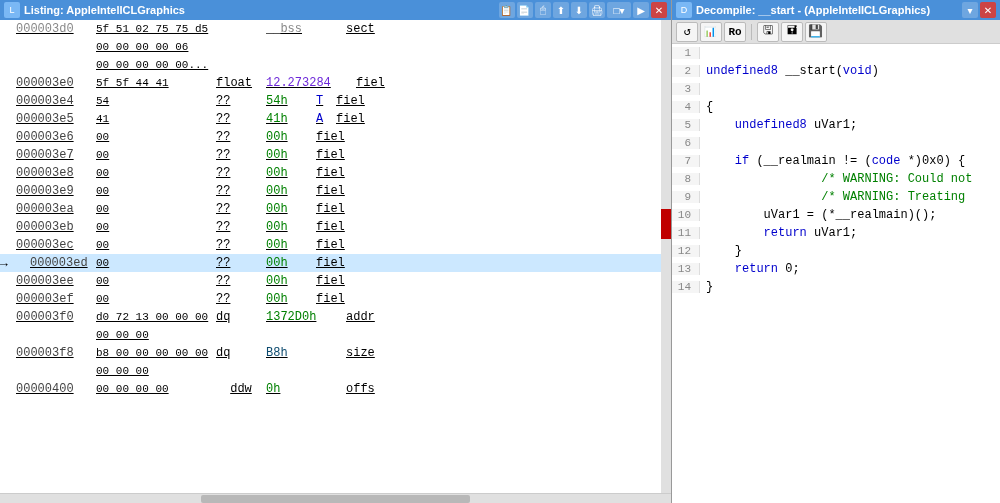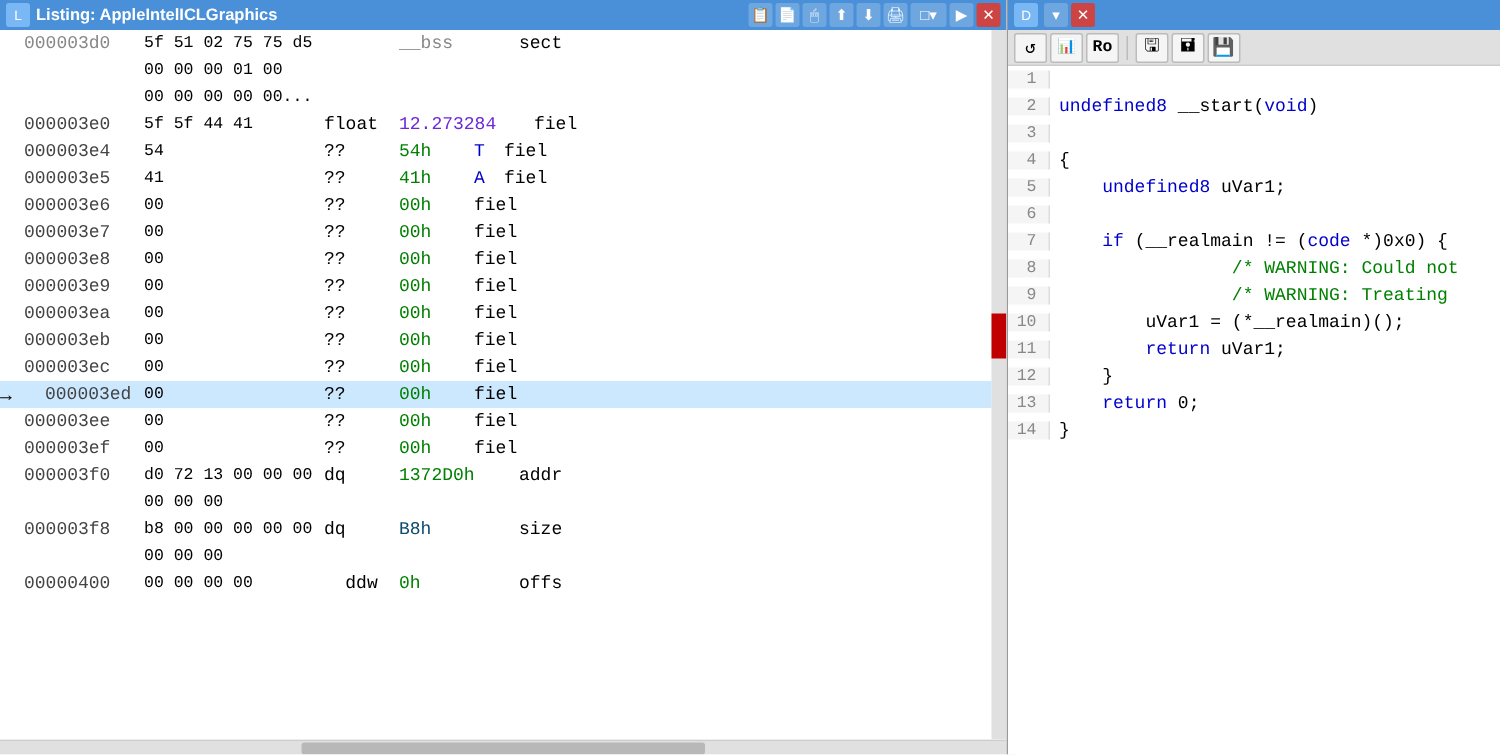--- a/index.html
+++ b/index.html
@@ -61,20 +61,21 @@
       position: relative;
     }
 
     .asm-row {
       display: flex;
       height: 18px;
       align-items: center;
       white-space: nowrap;
       font-size: 12px;
       padding-left: 2px;
+      text-decoration: underline;
     }
     .asm-row.highlighted { background: #cce8ff; }
 
     .asm-prefix { width: 14px; display: inline-block; }
     .asm-addr { width: 80px; color: #444; display: inline-block; }
     .asm-bytes { width: 120px; color: #000; display: inline-block; font-size: 11px; }
     .asm-comment { color: #000000; display: inline-block; }
 
     
     .decompile-panel {
@@ -177,21 +178,21 @@
             <span class="asm-addr" style="color:#888;">000003d0</span>
             <span class="asm-bytes">5f 51 02 75 75  d5</span>
             <span style="width:50px; display:inline-block;"></span>
             <span style="width:80px; display:inline-block; color:#888;">__bss</span>
             <span class="asm-comment">sect</span>
           </div>
 
           <div class="asm-row">
             <span class="asm-prefix"></span>
             <span class="asm-addr"></span>
-            <span class="asm-bytes">00 00 00 01 00</span>
+            <span class="asm-bytes">00 00 00 00 06</span>
           </div>
           <div class="asm-row">
             <span class="asm-prefix"></span>
             <span class="asm-addr"></span>
             <span class="asm-bytes">00 00 00 00 00...</span>
           </div>
 
           <div class="asm-row">
             <span class="asm-prefix"></span>
             <span class="asm-addr">000003e0</span>
@@ -358,20 +359,21 @@
 
       <div style="height:10px; background:#e0e0e0; border-top:1px solid #ccc; display:flex; align-items:center;">
         <div style="margin-left:30%; width:40%; height:8px; background:#b8b8b8; border-radius:2px;"></div>
       </div>
     </div>
 
     <div class="decompile-panel">
 
       <div class="decompile-header">
         <span style="width:16px; height:16px; background:#7ab8f5; border-radius:2px; display:inline-flex; align-items:center; justify-content:center; margin-right:4px; font-size:9px;">D</span>
+        <span class="decompile-header-title">Decompile:  __start - (AppleIntelICLGraphics)</span>
         <div style="display:flex; gap:2px;">
           <div class="listing-header-btn">▾</div>
           <div class="listing-header-btn" style="background:#cc4444; color:white;">✕</div>
         </div>
       </div>
 
       <div class="decompile-toolbar">
         <div class="toolbar-btn">↺</div>
         <div class="toolbar-btn" style="font-size:10px;">📊</div>
         <div class="toolbar-btn" style="font-size:11px; font-weight:bold;">Ro</div>

